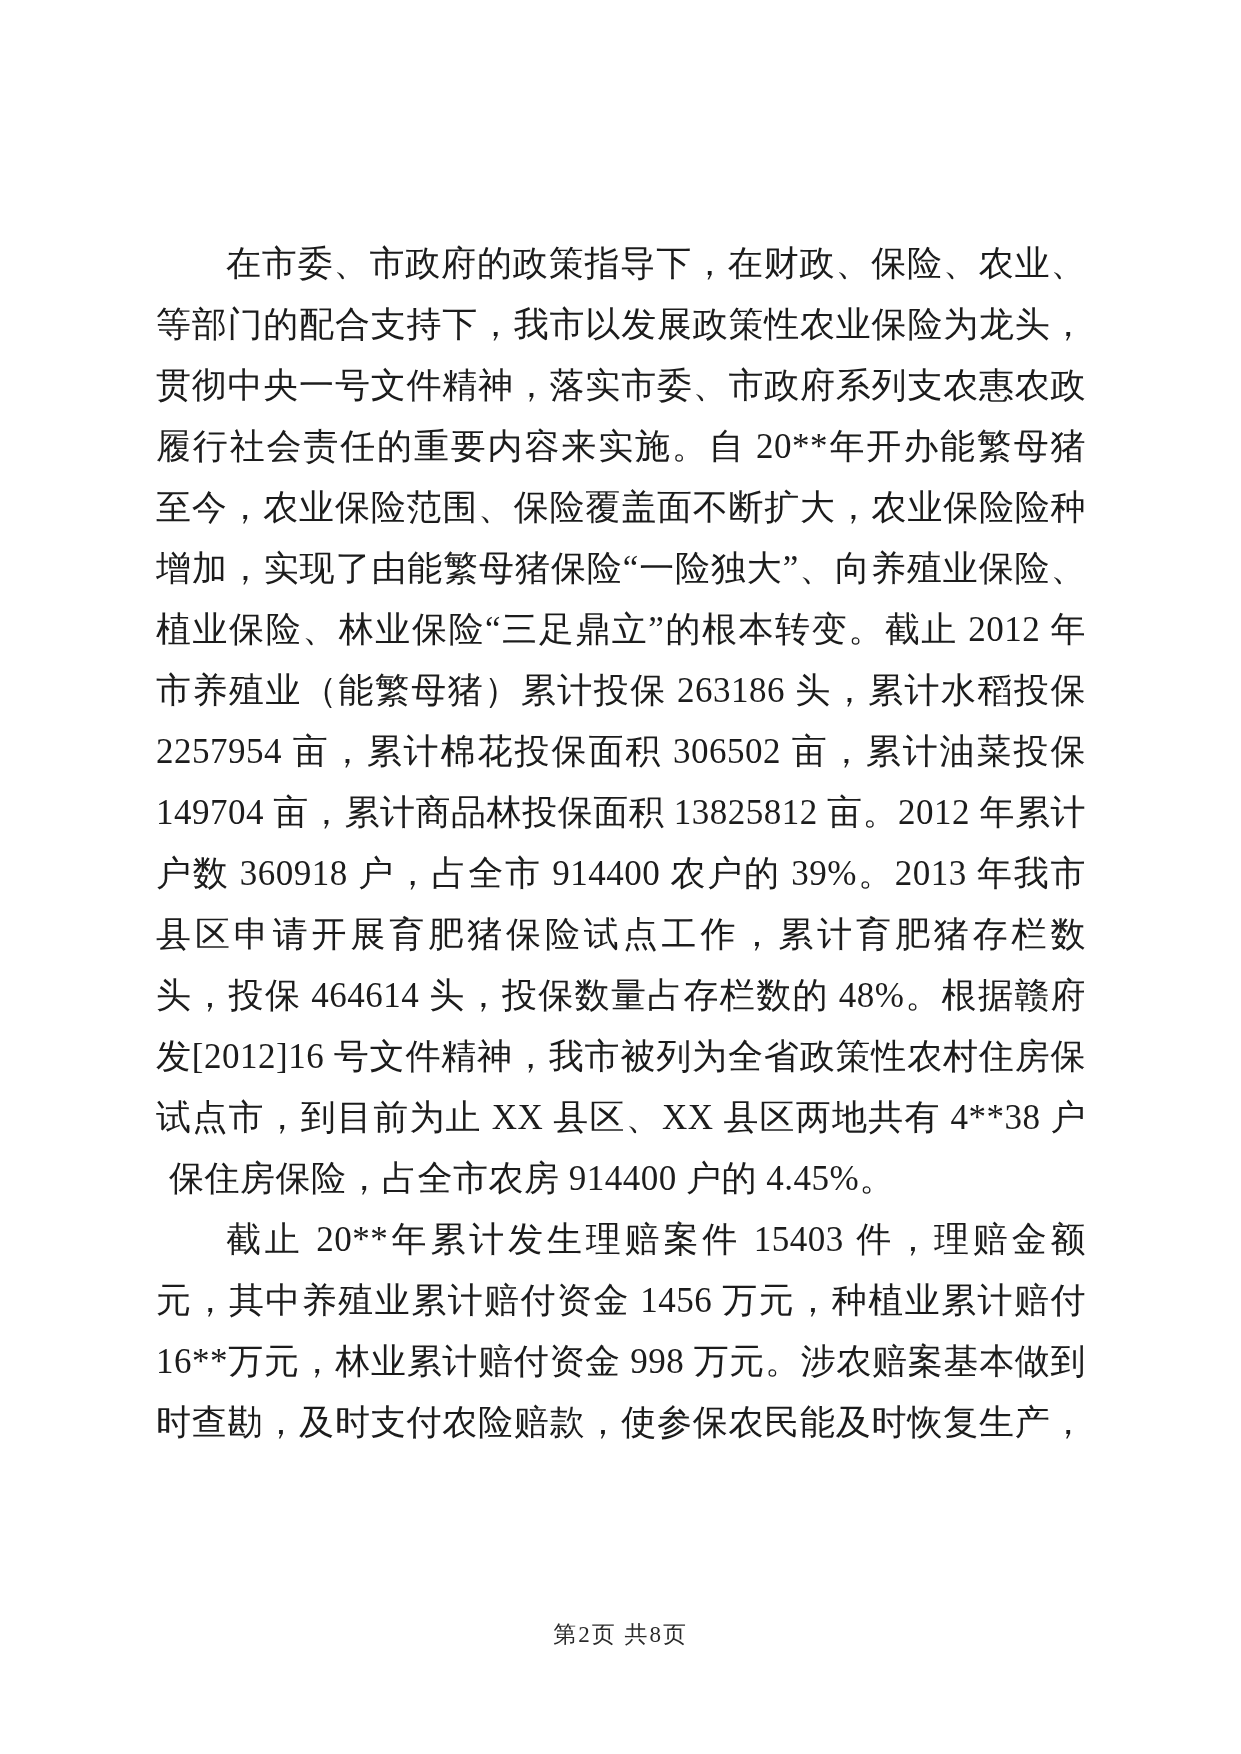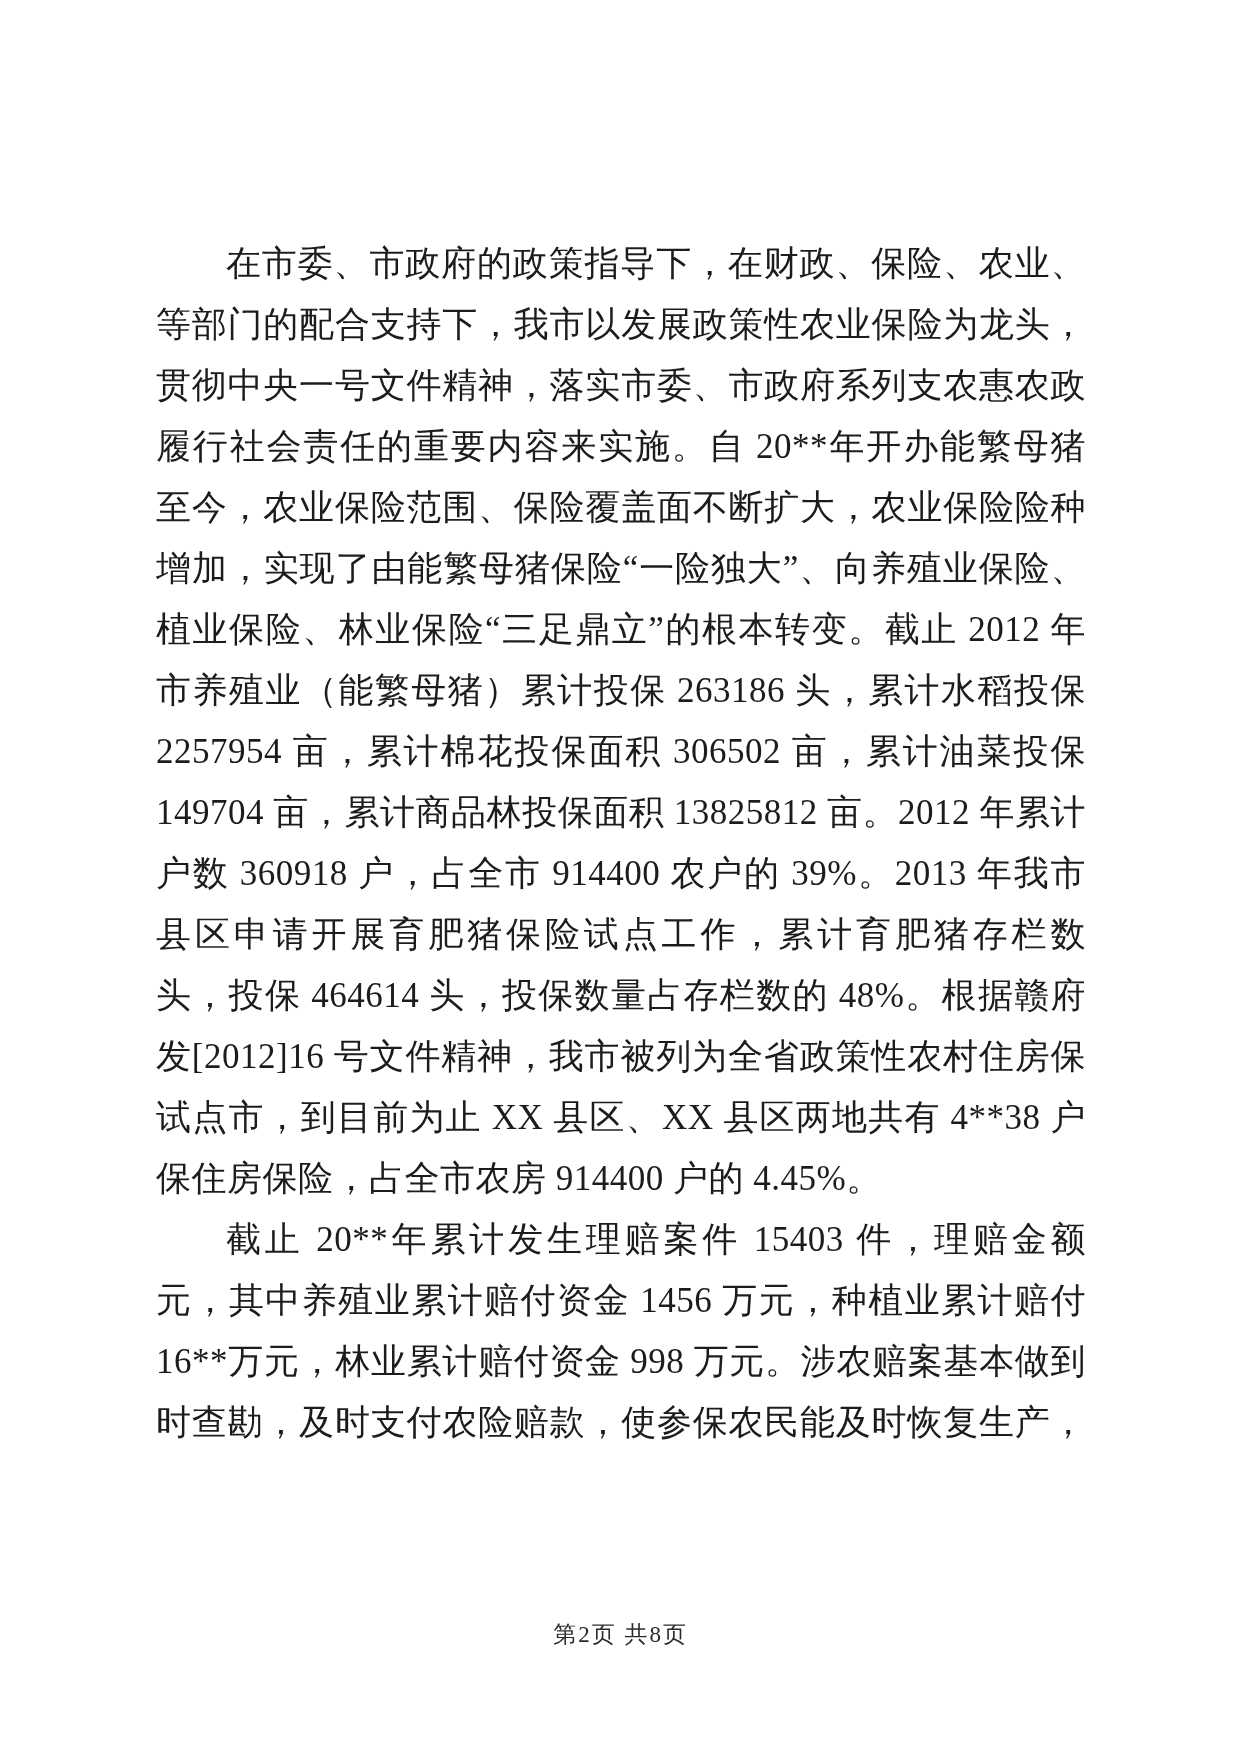--- a/index.html
+++ b/index.html
@@ -44,20 +44,21 @@
     overflow: hidden;
     font-weight: 400;
     letter-spacing: 0.5px;
   }
   .line.first-line {
     text-indent: 2em;
   }
   .line.para-last {
     text-align: right;
     text-align-last: left;
+    margin-left: 13px;
     -moz-text-align-last: left;
   }
   .page-footer {
     position: absolute;
     top: 1620px;
     left: 0;
     width: 100%;
     text-align: center;
     font-size: 23px;
     line-height: 30px;

